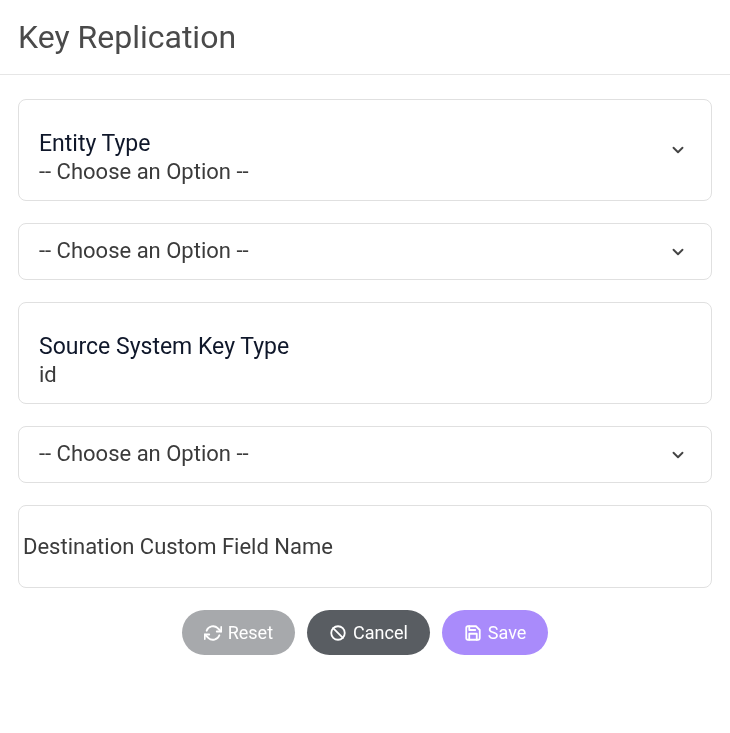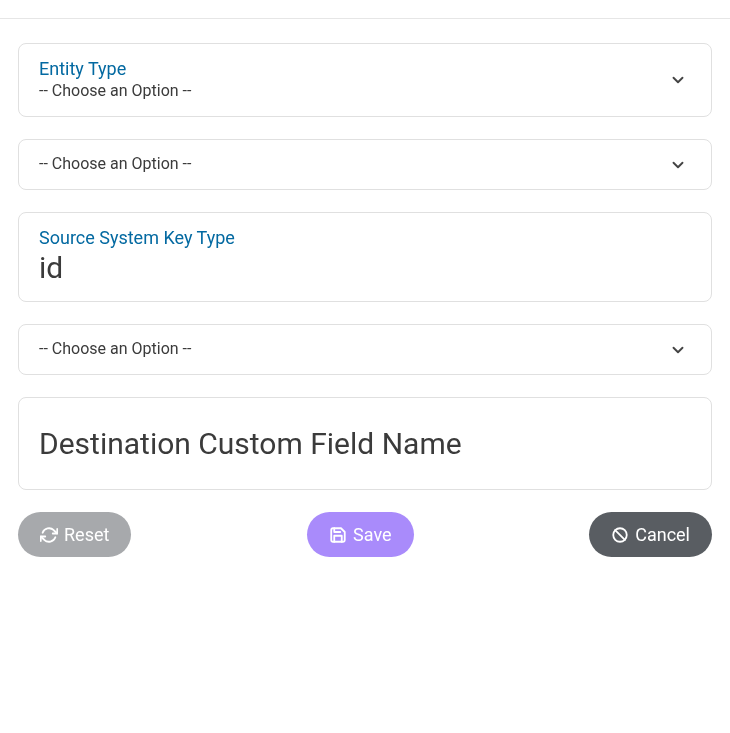--- a/index.html
+++ b/index.html
@@ -24,55 +24,56 @@
     }
     .field {
       border: 1px solid #e0e0e0;
       border-radius: 8px;
       padding: 14px 20px 16px 20px;
       margin-bottom: 22px;
       position: relative;
       background: #fff;
     }
     .field-label {
-      font-size: 18px;
-      color: #0369a1;
+      font-size: 23px;
+      color: #0f172a;
       margin-bottom: 2px;
+      margin-top: 16px;
     }
     .field-value {
-      font-size: 16px;
+      font-size: 22px;
       color: #3b3b3b;
     }
     .field-input {
-      font-size: 30px;
+      font-size: 22px;
       color: #3b3b3b;
       border: none;
       outline: none;
       width: 100%;
       background: transparent;
       font-family: inherit;
     }
     .field-input::placeholder {
       color: #3b3b3b;
       opacity: 1;
     }
     .field-placeholder-only {
-      padding: 28px 20px;
+      padding: 28px 4px;
     }
     .chevron {
       position: absolute;
       right: 24px;
       top: 50%;
       transform: translateY(-50%);
     }
     .chevron svg { display: block; }
     .actions {
       display: flex;
-      justify-content: space-between;
-      gap: 20px;
+      justify-content: center;
+      gap: 12px;
       margin-top: 8px;
     }
     .btn {
       display: inline-flex;
       align-items: center;
       gap: 6px;
       border: none;
       border-radius: 999px;
       padding: 12px 22px;
       font-size: 18px;
@@ -82,20 +83,21 @@
     }
     .btn-reset { background: #a7a9ac; }
     .btn-cancel { background: #595d62; }
     .btn-save { background: #a98bfb; }
     .btn svg { display: block; }
   </style>
 </head>
 <body>
 
 <div class="container">
+  <h1 class="page-title">Key Replication</h1>
   <hr class="divider">
 
   <div class="field">
     <div class="field-label">Entity Type</div>
     <div class="field-value">-- Choose an Option --</div>
     <span class="chevron">
       <svg width="18" height="18" viewBox="0 0 24 24" fill="none" stroke="#444" stroke-width="2.5" stroke-linecap="round" stroke-linejoin="round">
           <polyline points="6 9 12 15 18 9"></polyline>
         </svg>
     </span>
@@ -134,34 +136,34 @@
         <svg width="18" height="18" viewBox="0 0 24 24" fill="none" stroke="#fff" stroke-width="2.4" stroke-linecap="round" stroke-linejoin="round">
           <polyline points="23 4 23 10 17 10"></polyline>
           <polyline points="1 20 1 14 7 14"></polyline>
           <path d="M3.51 9a9 9 0 0 1 14.85-3.36L23 10"></path>
           <path d="M20.49 15a9 9 0 0 1-14.85 3.36L1 14"></path>
         </svg>
       </span>
       <span>Reset</span>
     </button>
 
+    <button class="btn btn-cancel">
+      <span>
+        <svg width="18" height="18" viewBox="0 0 24 24" fill="none" stroke="#fff" stroke-width="2.4" stroke-linecap="round" stroke-linejoin="round">
+          <circle cx="12" cy="12" r="9"></circle>
+          <line x1="5.5" y1="5.5" x2="18.5" y2="18.5"></line>
+        </svg>
+      </span>
+      <span>Cancel</span>
+    </button>
+
     <button class="btn btn-save">
       <span>
         <svg width="18" height="18" viewBox="0 0 24 24" fill="none" stroke="#fff" stroke-width="2.4" stroke-linecap="round" stroke-linejoin="round">
           <path d="M19 21H5a2 2 0 0 1-2-2V5a2 2 0 0 1 2-2h11l5 5v11a2 2 0 0 1-2 2z"></path>
           <polyline points="17 21 17 13 7 13 7 21"></polyline>
           <polyline points="7 3 7 8 15 8"></polyline>
         </svg>
       </span>
       <span>Save</span>
     </button>
-
-    <button class="btn btn-cancel">
-      <span>
-        <svg width="18" height="18" viewBox="0 0 24 24" fill="none" stroke="#fff" stroke-width="2.4" stroke-linecap="round" stroke-linejoin="round">
-          <circle cx="12" cy="12" r="9"></circle>
-          <line x1="5.5" y1="5.5" x2="18.5" y2="18.5"></line>
-        </svg>
-      </span>
-      <span>Cancel</span>
-    </button>
   </div>
 </div>
 
 </body></html>

